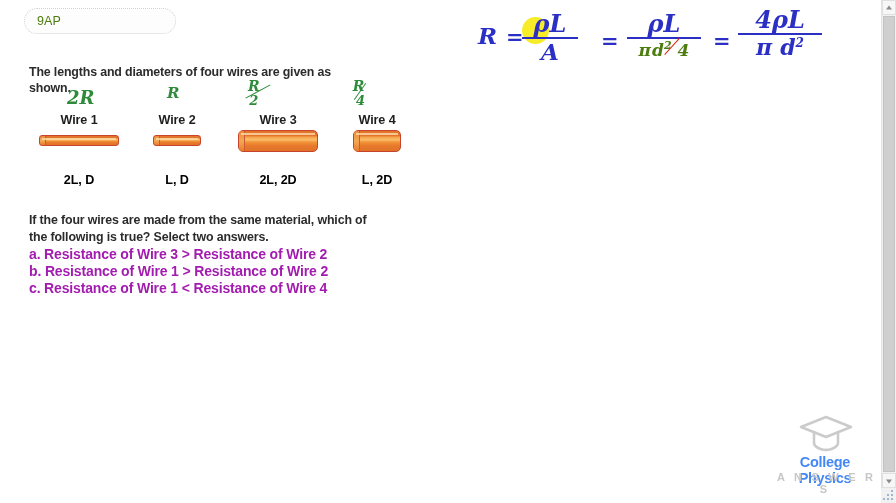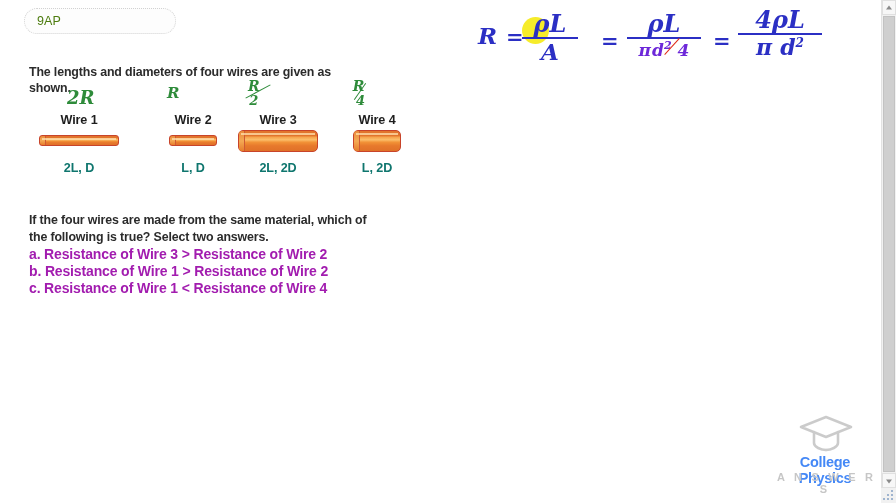--- a/index.html
+++ b/index.html
@@ -66,37 +66,37 @@
     width: 400px;
     height: 80px;
   }
   .wire-col {
     position: absolute;
     top: 0;
     width: 100px;
     text-align: center;
   }
   .wire-col.c0 { left: 0px; }
-  .wire-col.c1 { left: 114px; }
+  .wire-col.c1 { left: 98px; }
   .wire-col.c2 { left: 199px; }
   .wire-col.c3 { left: 298px; }
 
   .wire-name {
     font-size: 12.6px;
     font-weight: 600;
     color: #1e1e1e;
     letter-spacing: -0.1px;
     height: 17px;
     line-height: 17px;
   }
   .wire-spec {
-    margin-top: 6px;
+    margin-top: 18px;
     font-size: 12.6px;
     font-weight: 700;
-    color: #0f766e;
+    color: #000000;
     letter-spacing: -0.1px;
   }
 
   
   .wire-img-box {
     height: 26px;
     position: relative;
   }
   .cyl {
     position: absolute;
@@ -207,21 +207,21 @@
   }
   .ink {
     position: absolute;
     font-family: "DejaVu Serif", serif;
     font-style: italic;
     font-weight: 700;
     white-space: nowrap;
     line-height: 1;
   }
   .ink-blue { color: #2b2fc4; }
-  .ink-red  { color: #6d28d9; }
+  .ink-red  { color: #4d7c0f; }
 
   .eq-frac {
     position: absolute;
     text-align: center;
   }
   .eq-frac .num, .eq-frac .den { display: block; white-space: nowrap; }
   .eq-frac .vbar {
     display: block;
     height: 0;
     border-top: 2px solid #2b2fc4;

